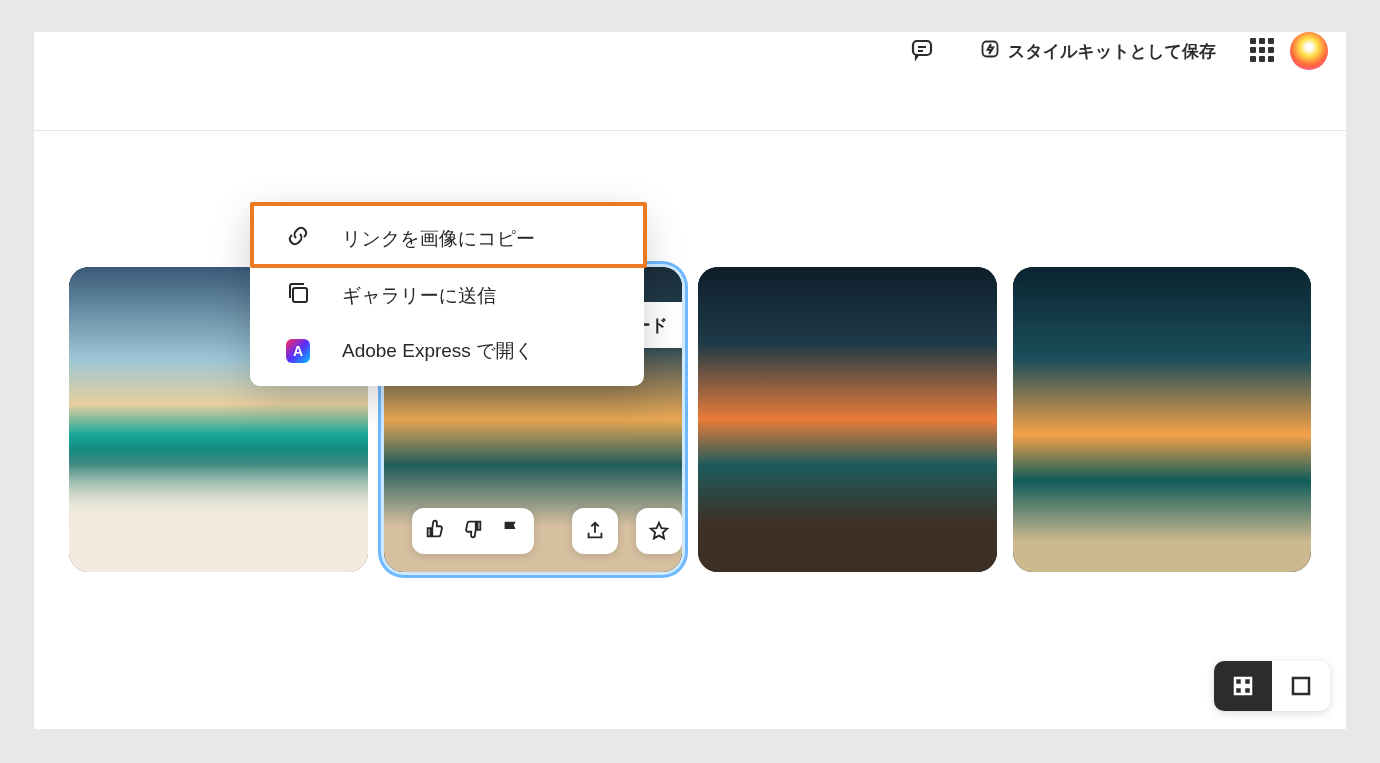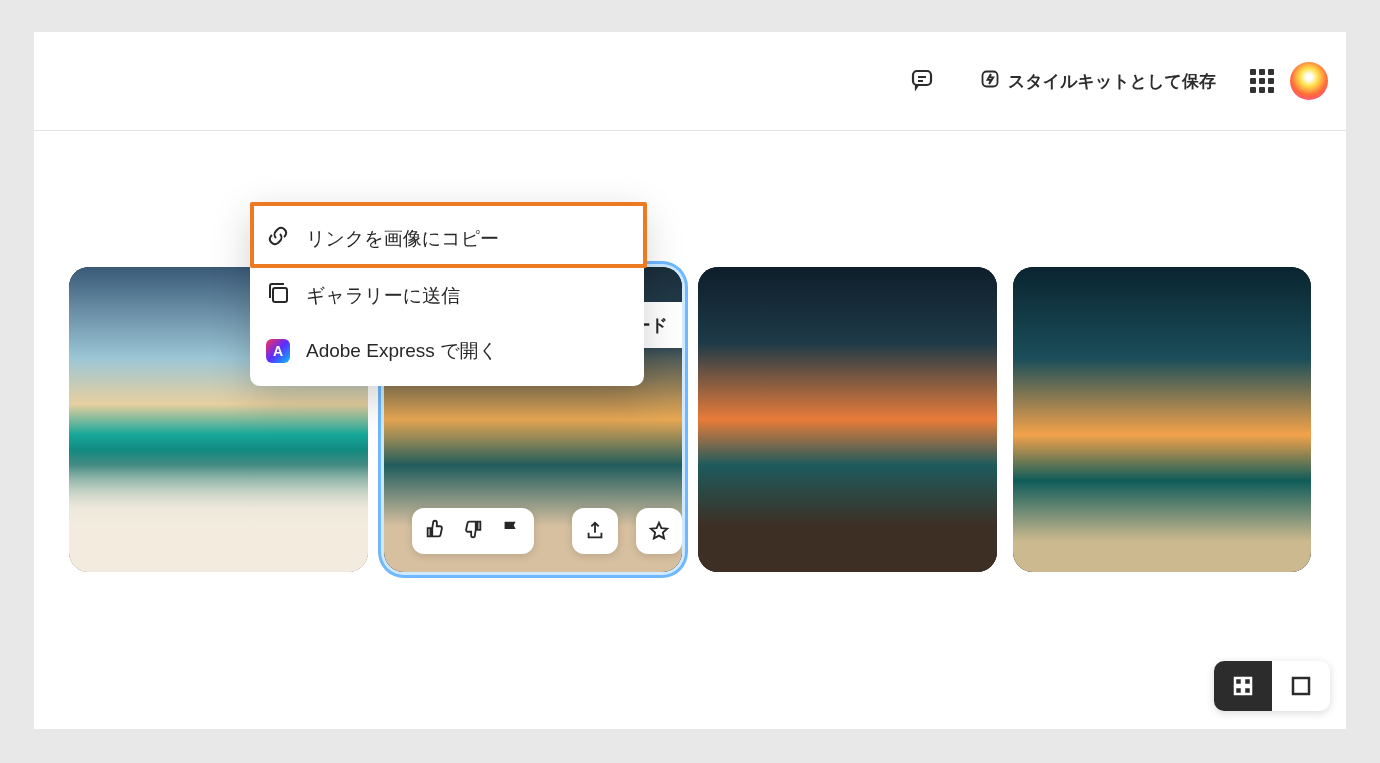--- a/index.html
+++ b/index.html
@@ -20,21 +20,21 @@
     bottom: 34px;
     background: #fff;
   }
 
   .topbar {
     position: absolute;
     top: 0; left: 6px; right: 0;
     height: 98px;
     display: flex;
     justify-content: flex-end;
-    align-items: center;
+    align-items: flex-start;
     padding: 0 18px;
     gap: 10px;
   }
 
   .topbar .btn {
     display: inline-flex;
     align-items: center;
     gap: 8px;
     height: 38px;
     padding: 0 18px;
@@ -161,22 +161,22 @@
     width: 394px;
     background: #fff;
     border-radius: 10px;
     box-shadow: 0 12px 40px rgba(0,0,0,0.18);
     padding: 8px 0;
     z-index: 20;
   }
   .menu-item {
     display: flex;
     align-items: center;
-    gap: 16px;
-    padding: 14px 16px;
+    gap: 32px;
+    padding: 14px 36px;
     font-size: 19px;
     color: #272727;
     cursor: pointer;
   }
   .menu-item svg, .menu-icon-box { width: 24px; height: 24px; stroke: #272727; fill: none; stroke-width: 2; flex-shrink: 0; }
   .menu-icon-box {
     border-radius: 6px;
     background: linear-gradient(135deg, #ff2d55 0%, #5b2dff 50%, #00c2ff 100%);
     display: flex; align-items: center; justify-content: center;
     font-size: 14px; color: #fff; font-weight: 700;

